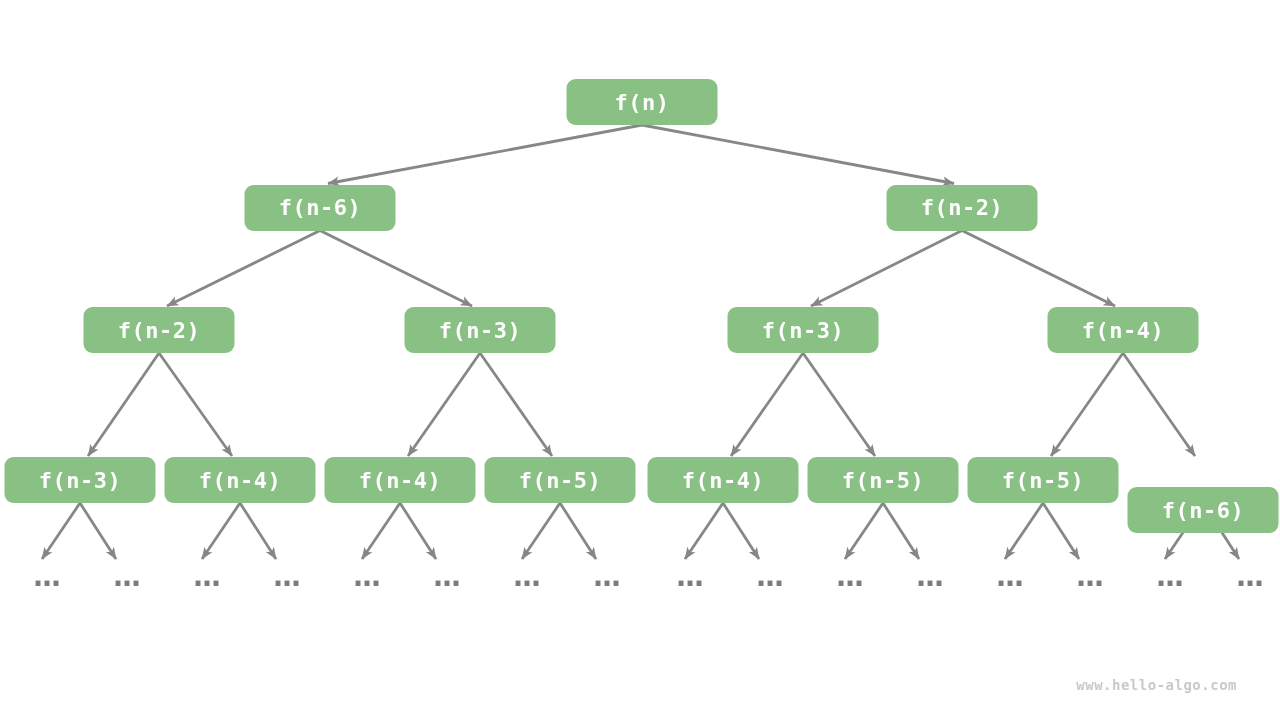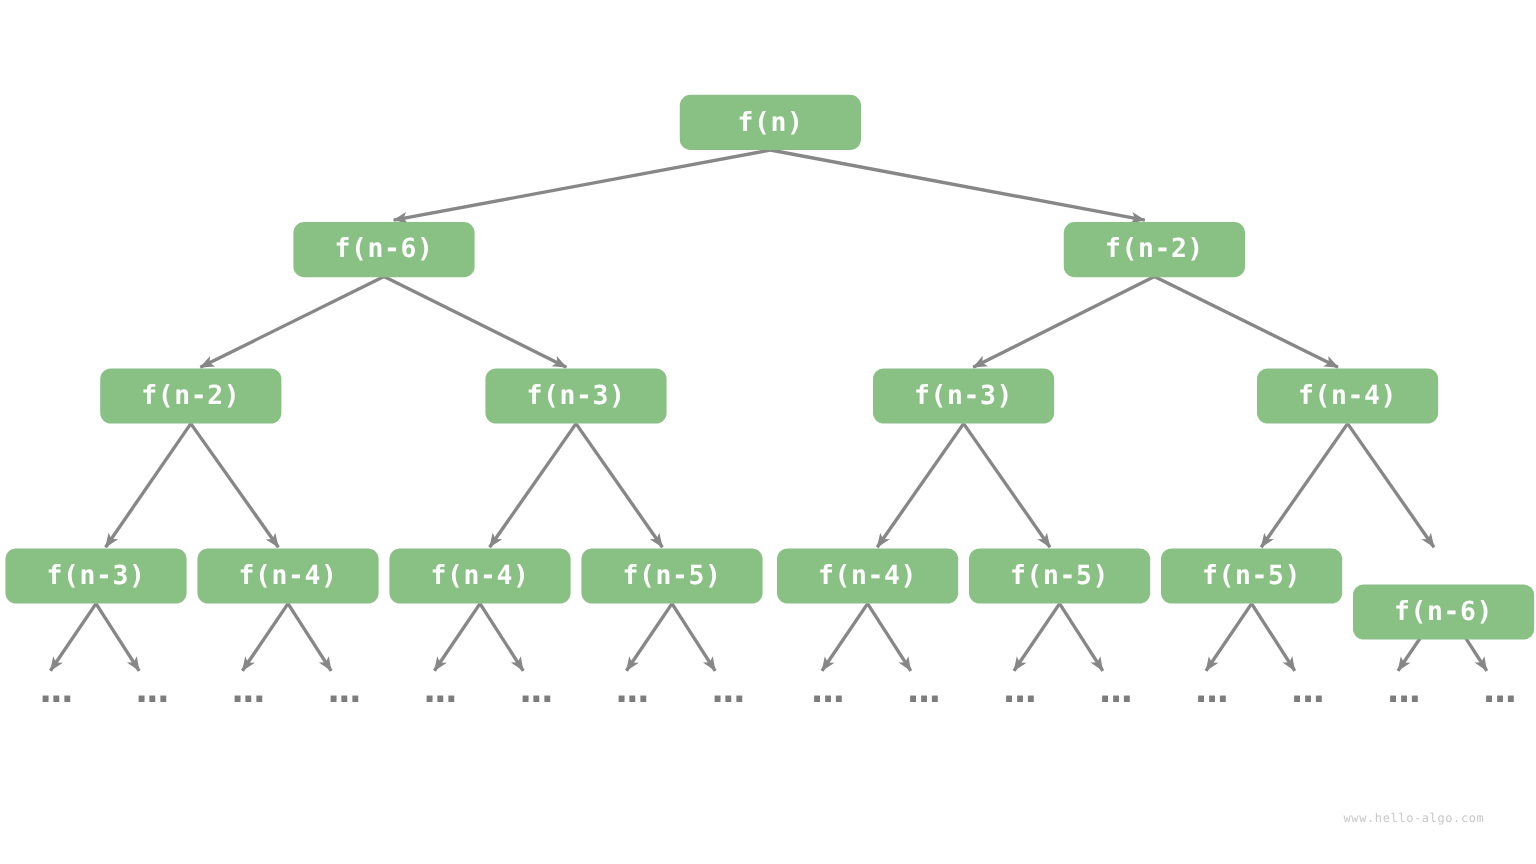--- a/index.html
+++ b/index.html
@@ -48,22 +48,22 @@
     letter-spacing: -9px;
     padding-left: 9px; 
     font-family: "DejaVu Sans Mono", monospace;
     white-space: nowrap;
   }
   .watermark {
     position: absolute;
     right: 43px;
     top: 677px;
     color: var(--watermark, #c9c9c9);
-    font-size: 10px;
-    font-weight: 400;
+    font-size: 14px;
+    font-weight: 700;
     letter-spacing: 0.5px;
     font-family: "DejaVu Sans Mono", monospace;
   }
 </style>
 </head>
 <body>
 
 <div class="canvas" style="--bg: #ffffff; --node-fill: #89c083; --node-text: #ffffff; --ellipsis: #7d7d7d; --watermark: #c9c9c9;">
   <svg id="edges-svg" viewBox="0 0 1280 720" xmlns="http://www.w3.org/2000/svg">
       <defs>

